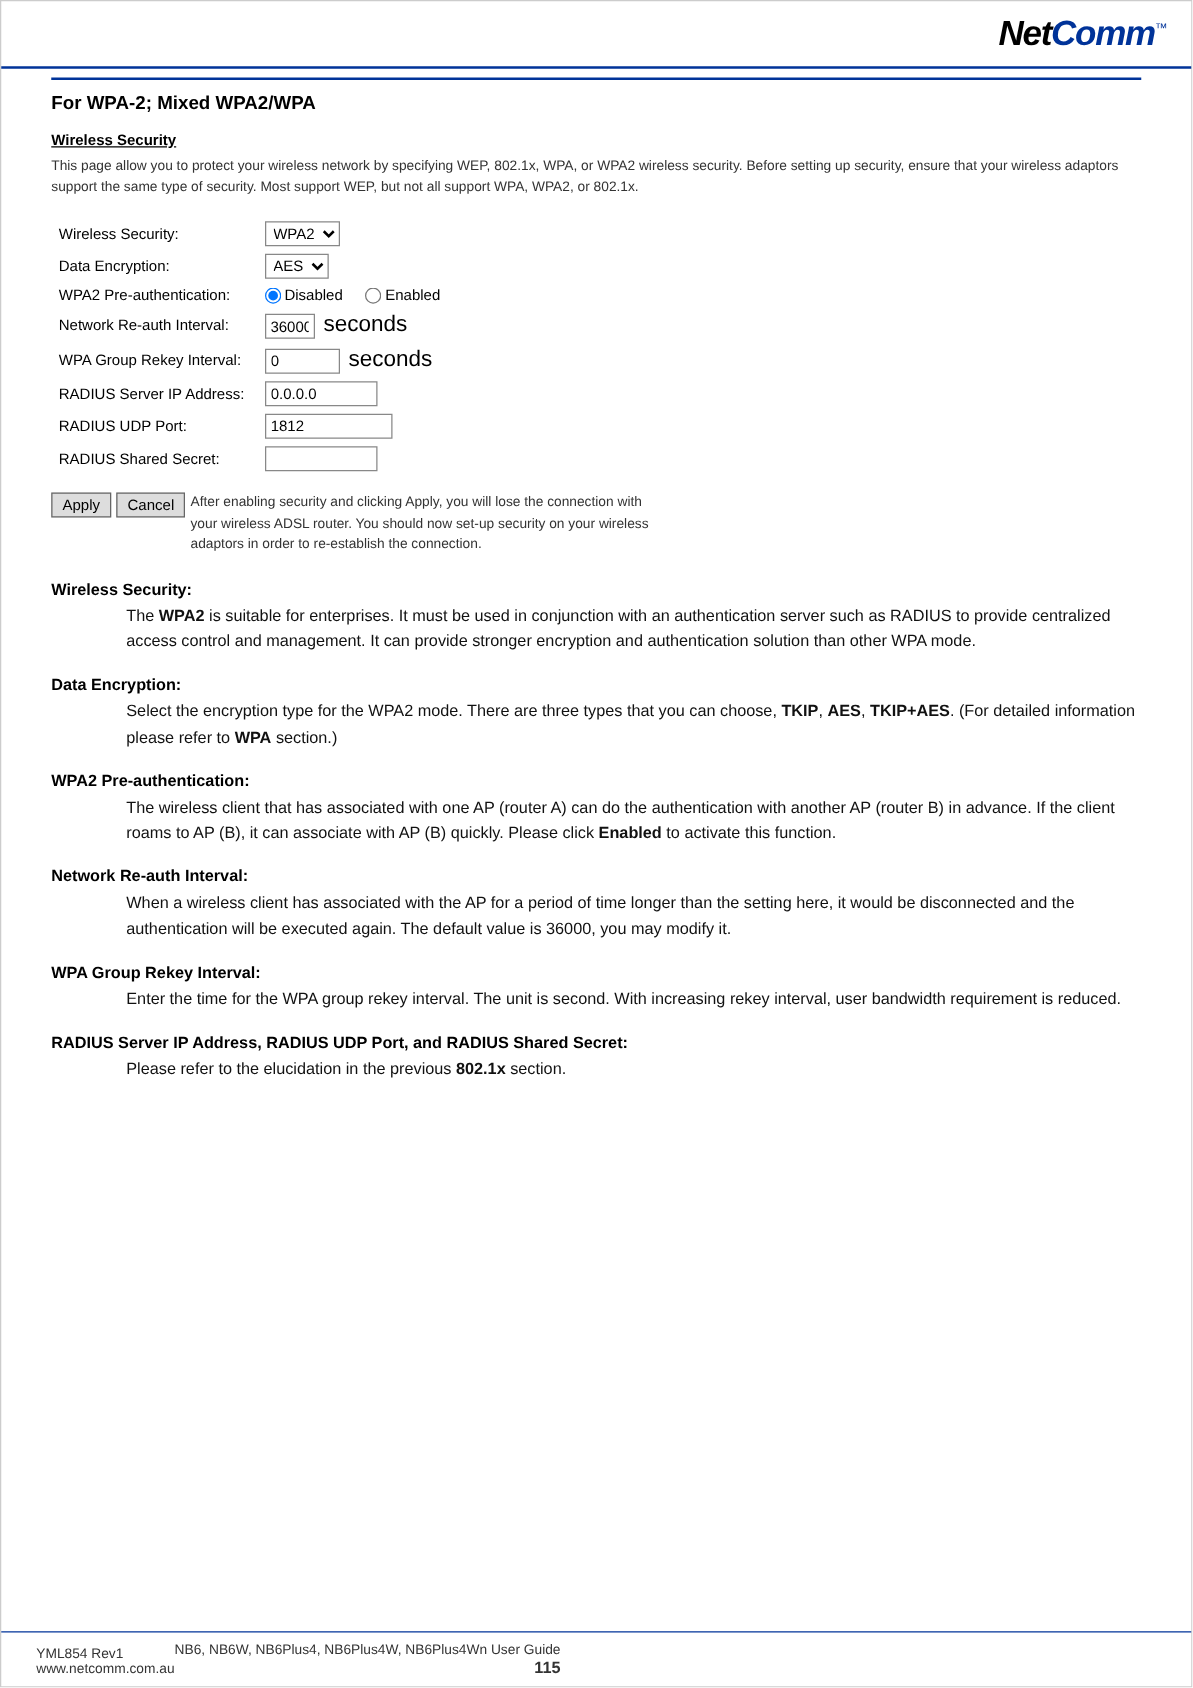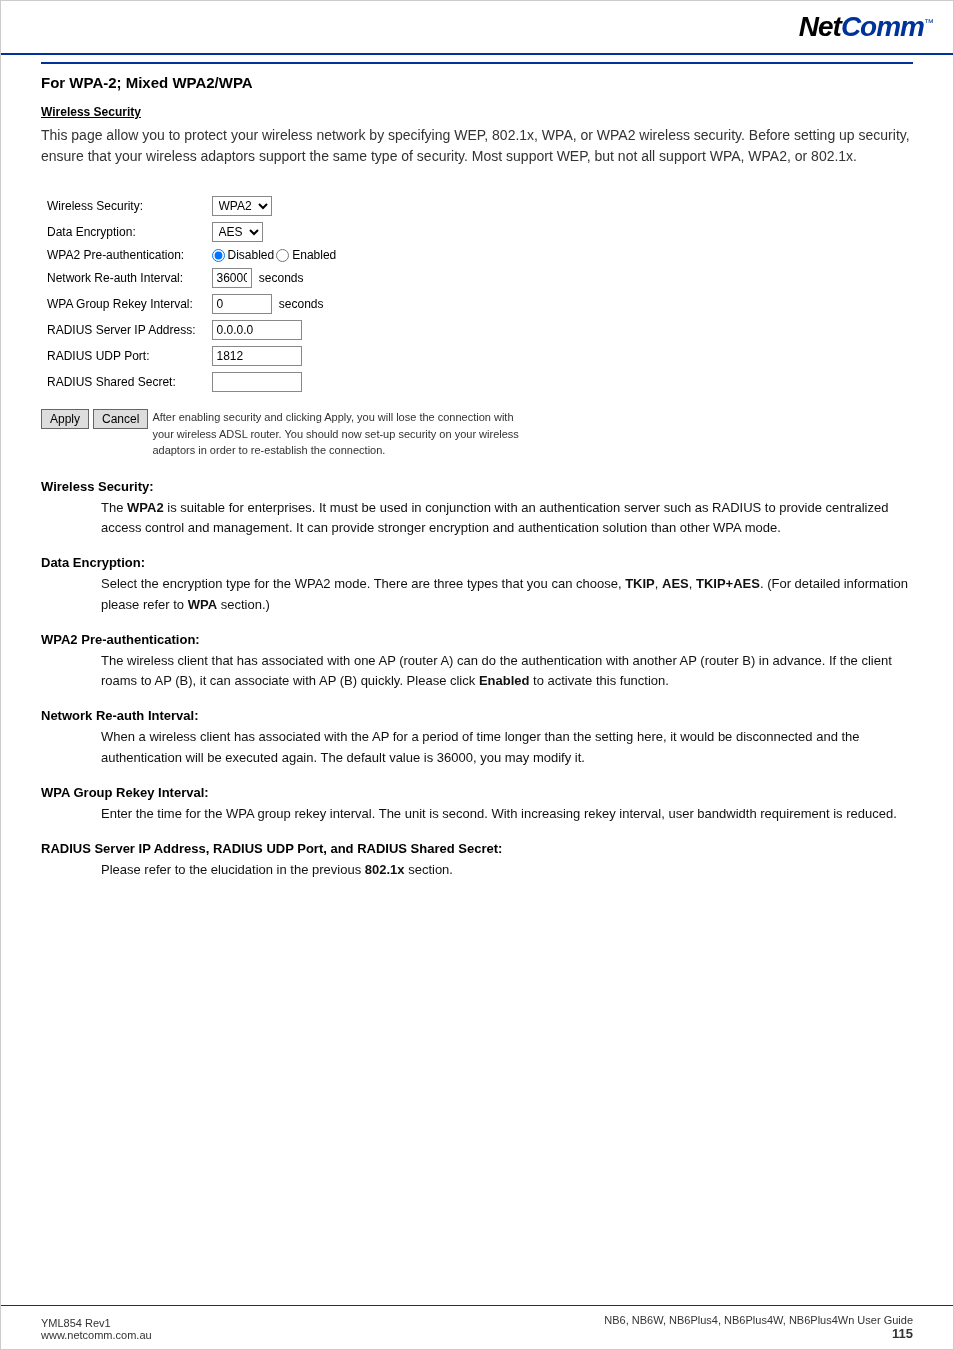--- a/index.html
+++ b/index.html
@@ -59,23 +59,23 @@
       margin-bottom: 10px;
     }
     
     .config-section-title {
       font-size: 12px;
       font-weight: bold;
       margin-bottom: 6px;
       text-decoration: underline;
     }
     .config-desc {
-      font-size: 14px;
+      font-size: 11px;
       color: #333;
-      margin-bottom: 26px;
+      margin-bottom: 16px;
       line-height: 1.5;
     }
     .form-table {
       border-collapse: collapse;
       margin-bottom: 14px;
     }
     .form-table td {
       padding: 3px 6px;
       font-size: 12px;
       vertical-align: middle;
@@ -93,30 +93,30 @@
     }
     .form-select {
       border: 1px solid #888;
       font-size: 12px;
       background: #fff;
       padding: 1px 2px;
     }
     .radio-group {
       display: flex;
       align-items: flex-end;
-      gap: 2px;
+      gap: 18px;
     }
     .radio-label {
       display: flex;
       align-items: center;
       gap: 3px;
       font-size: 12px;
     }
     .seconds-label {
-      font-size: 12px;
+      font-size: 18px;
       margin-left: 4px;
     }
     
     .action-row {
       display: flex;
       align-items: flex-start;
       gap: 4px;
       margin-bottom: 20px;
     }
     .btn {
@@ -151,23 +151,23 @@
       font-weight: bold;
     }
     .closing-text {
       font-size: 13px;
       margin-top: 10px;
       line-height: 1.6;
     }
     
     .footer {
       border-top: 1px solid #003399;
-      padding: 8px 40px;
-      display: flex;
-      justify-content: space-between;
+      padding: 8px 28px;
+      display: flex;
+      justify-content: flex-start;
       align-items: flex-end;
       font-size: 11px;
       color: #333;
     }
     .footer-left {
       display: flex;
       flex-direction: column;
     }
     .footer-right {
       text-align: right;
@@ -250,21 +250,21 @@
         <tr>
           <td>RADIUS Server IP Address:</td>
           <td>
             <input type="text" class="form-input" value="0.0.0.0" style="width: 90px;">
           </td>
         </tr>
 
         <tr>
           <td>RADIUS UDP Port:</td>
           <td>
-            <input type="text" class="form-input" value="1812" style="width: 90px;">
+            <input type="text" class="form-input" value="1812" style="width: 102px;">
           </td>
         </tr>
 
         <tr>
           <td>RADIUS Shared Secret:</td>
           <td>
             <input type="text" class="form-input" value="" style="width: 90px;">
           </td>
         </tr>
       </tbody>

